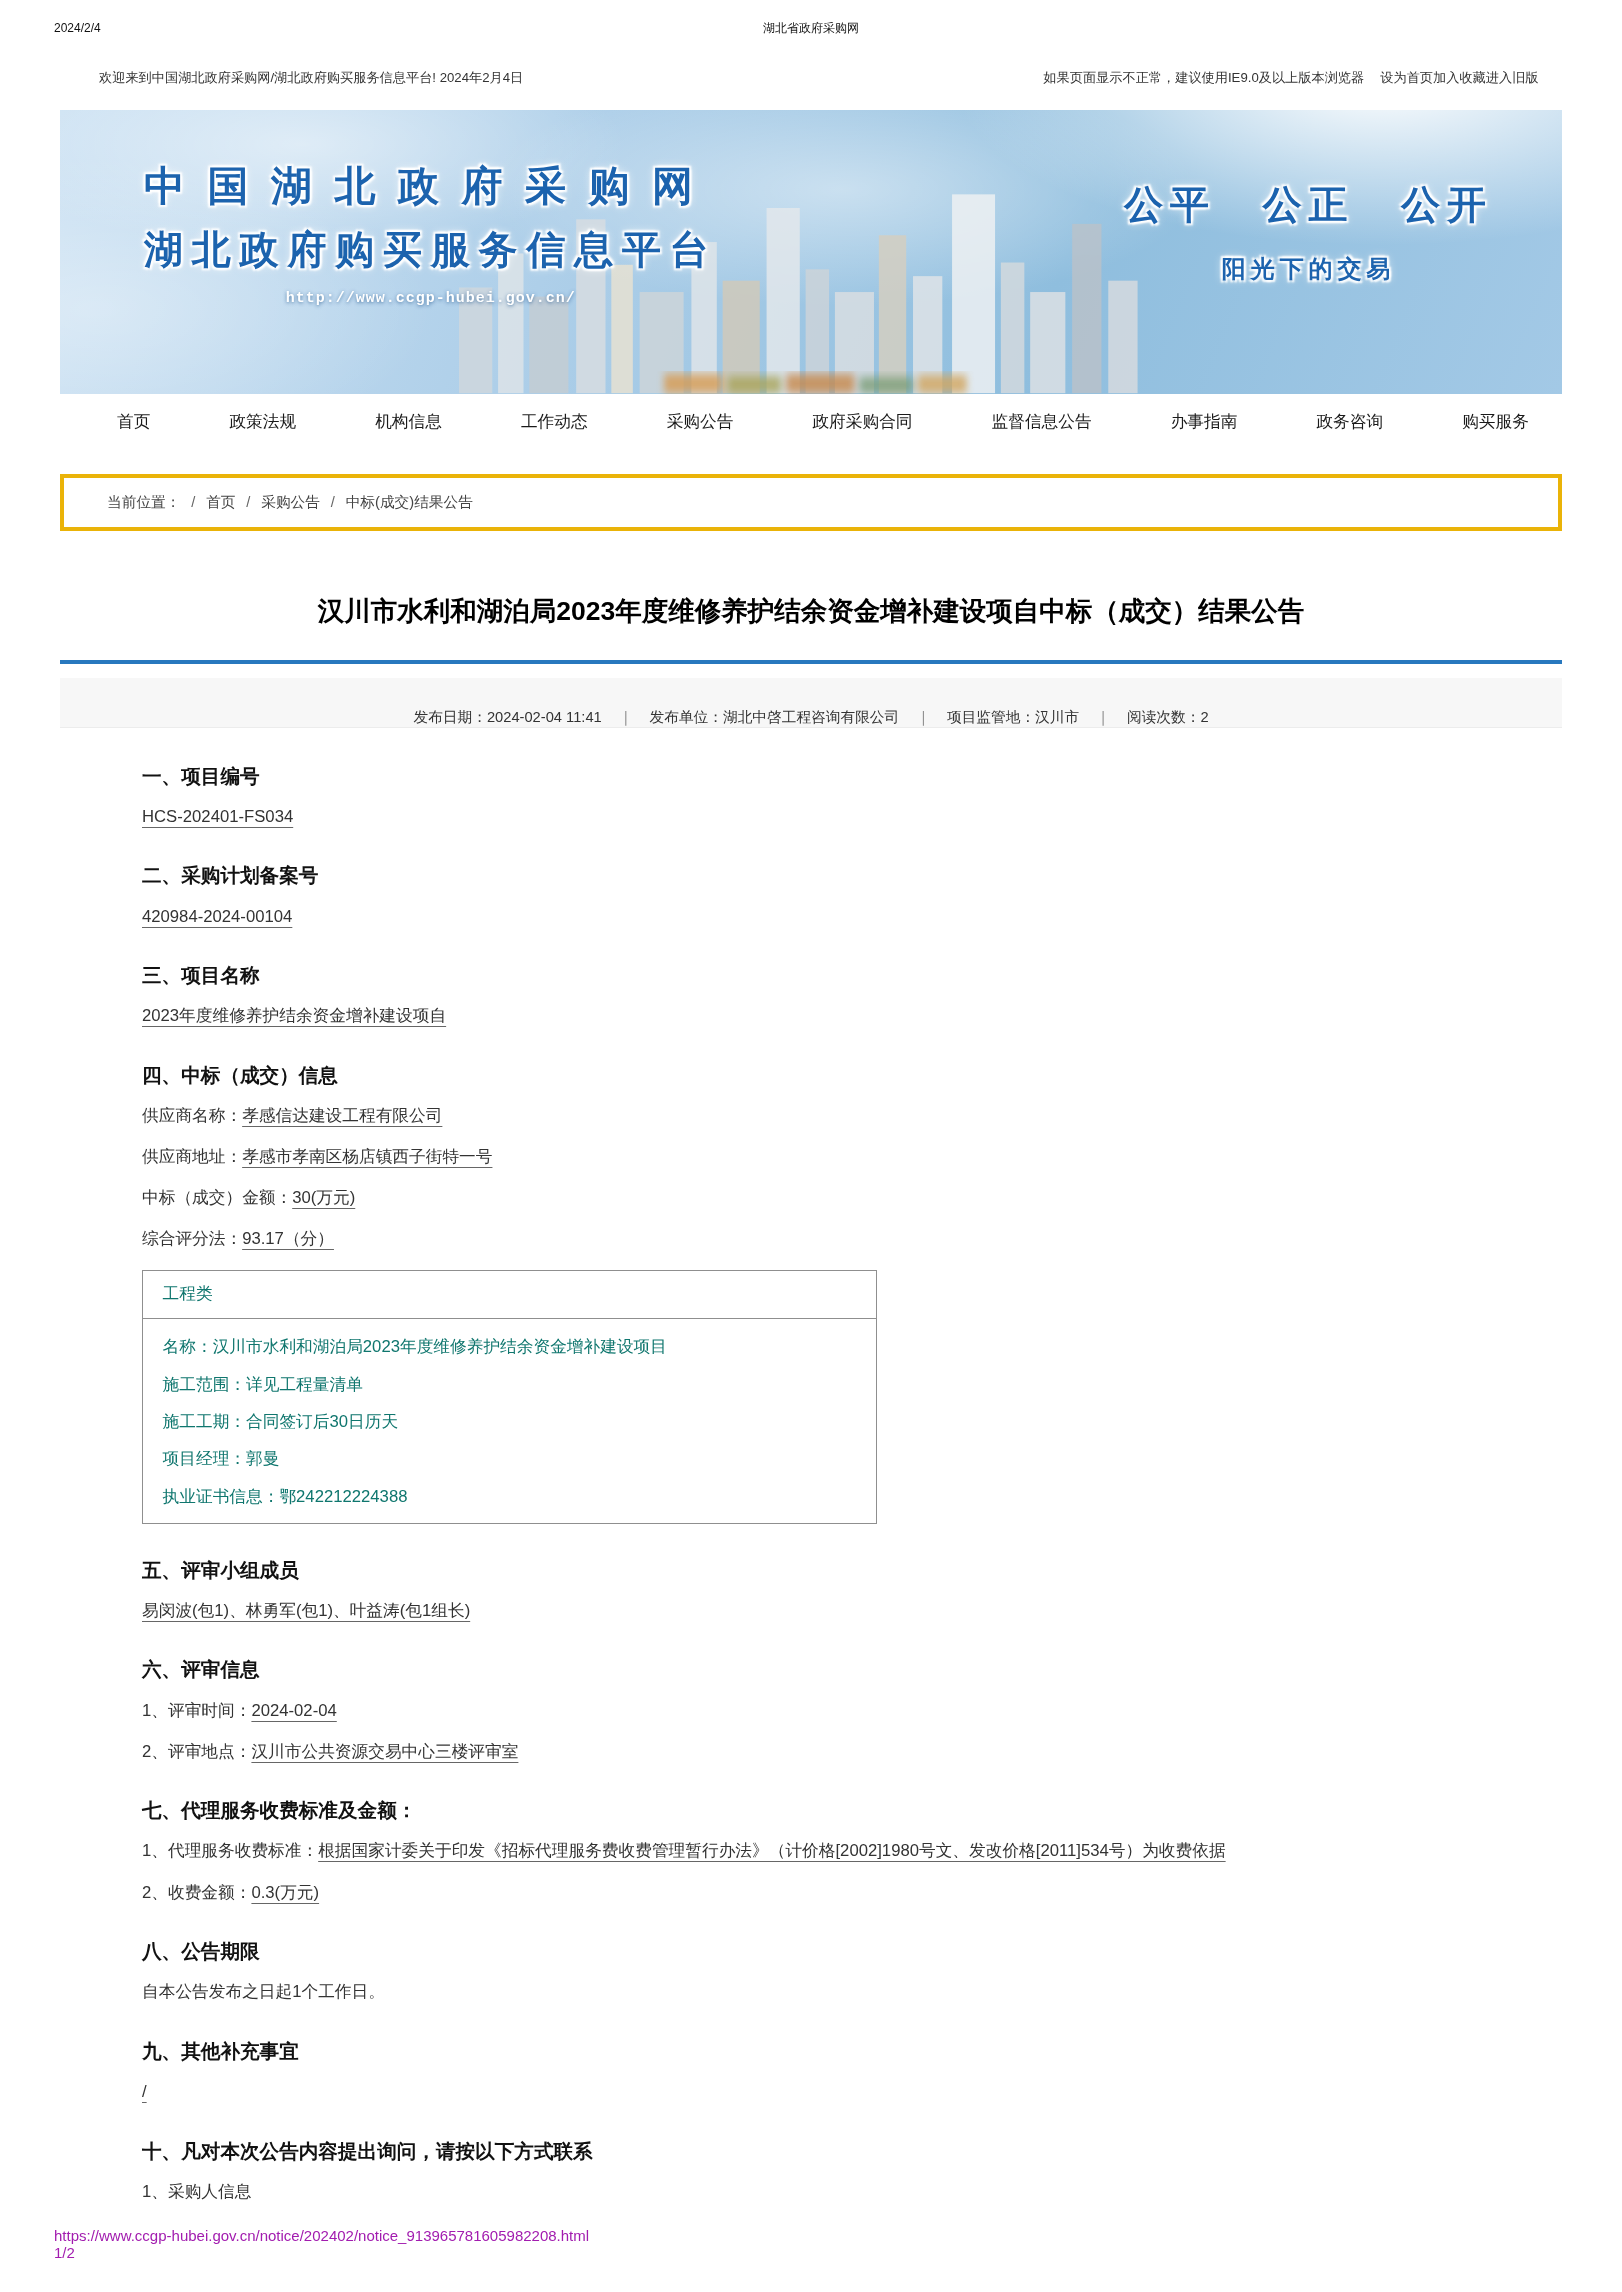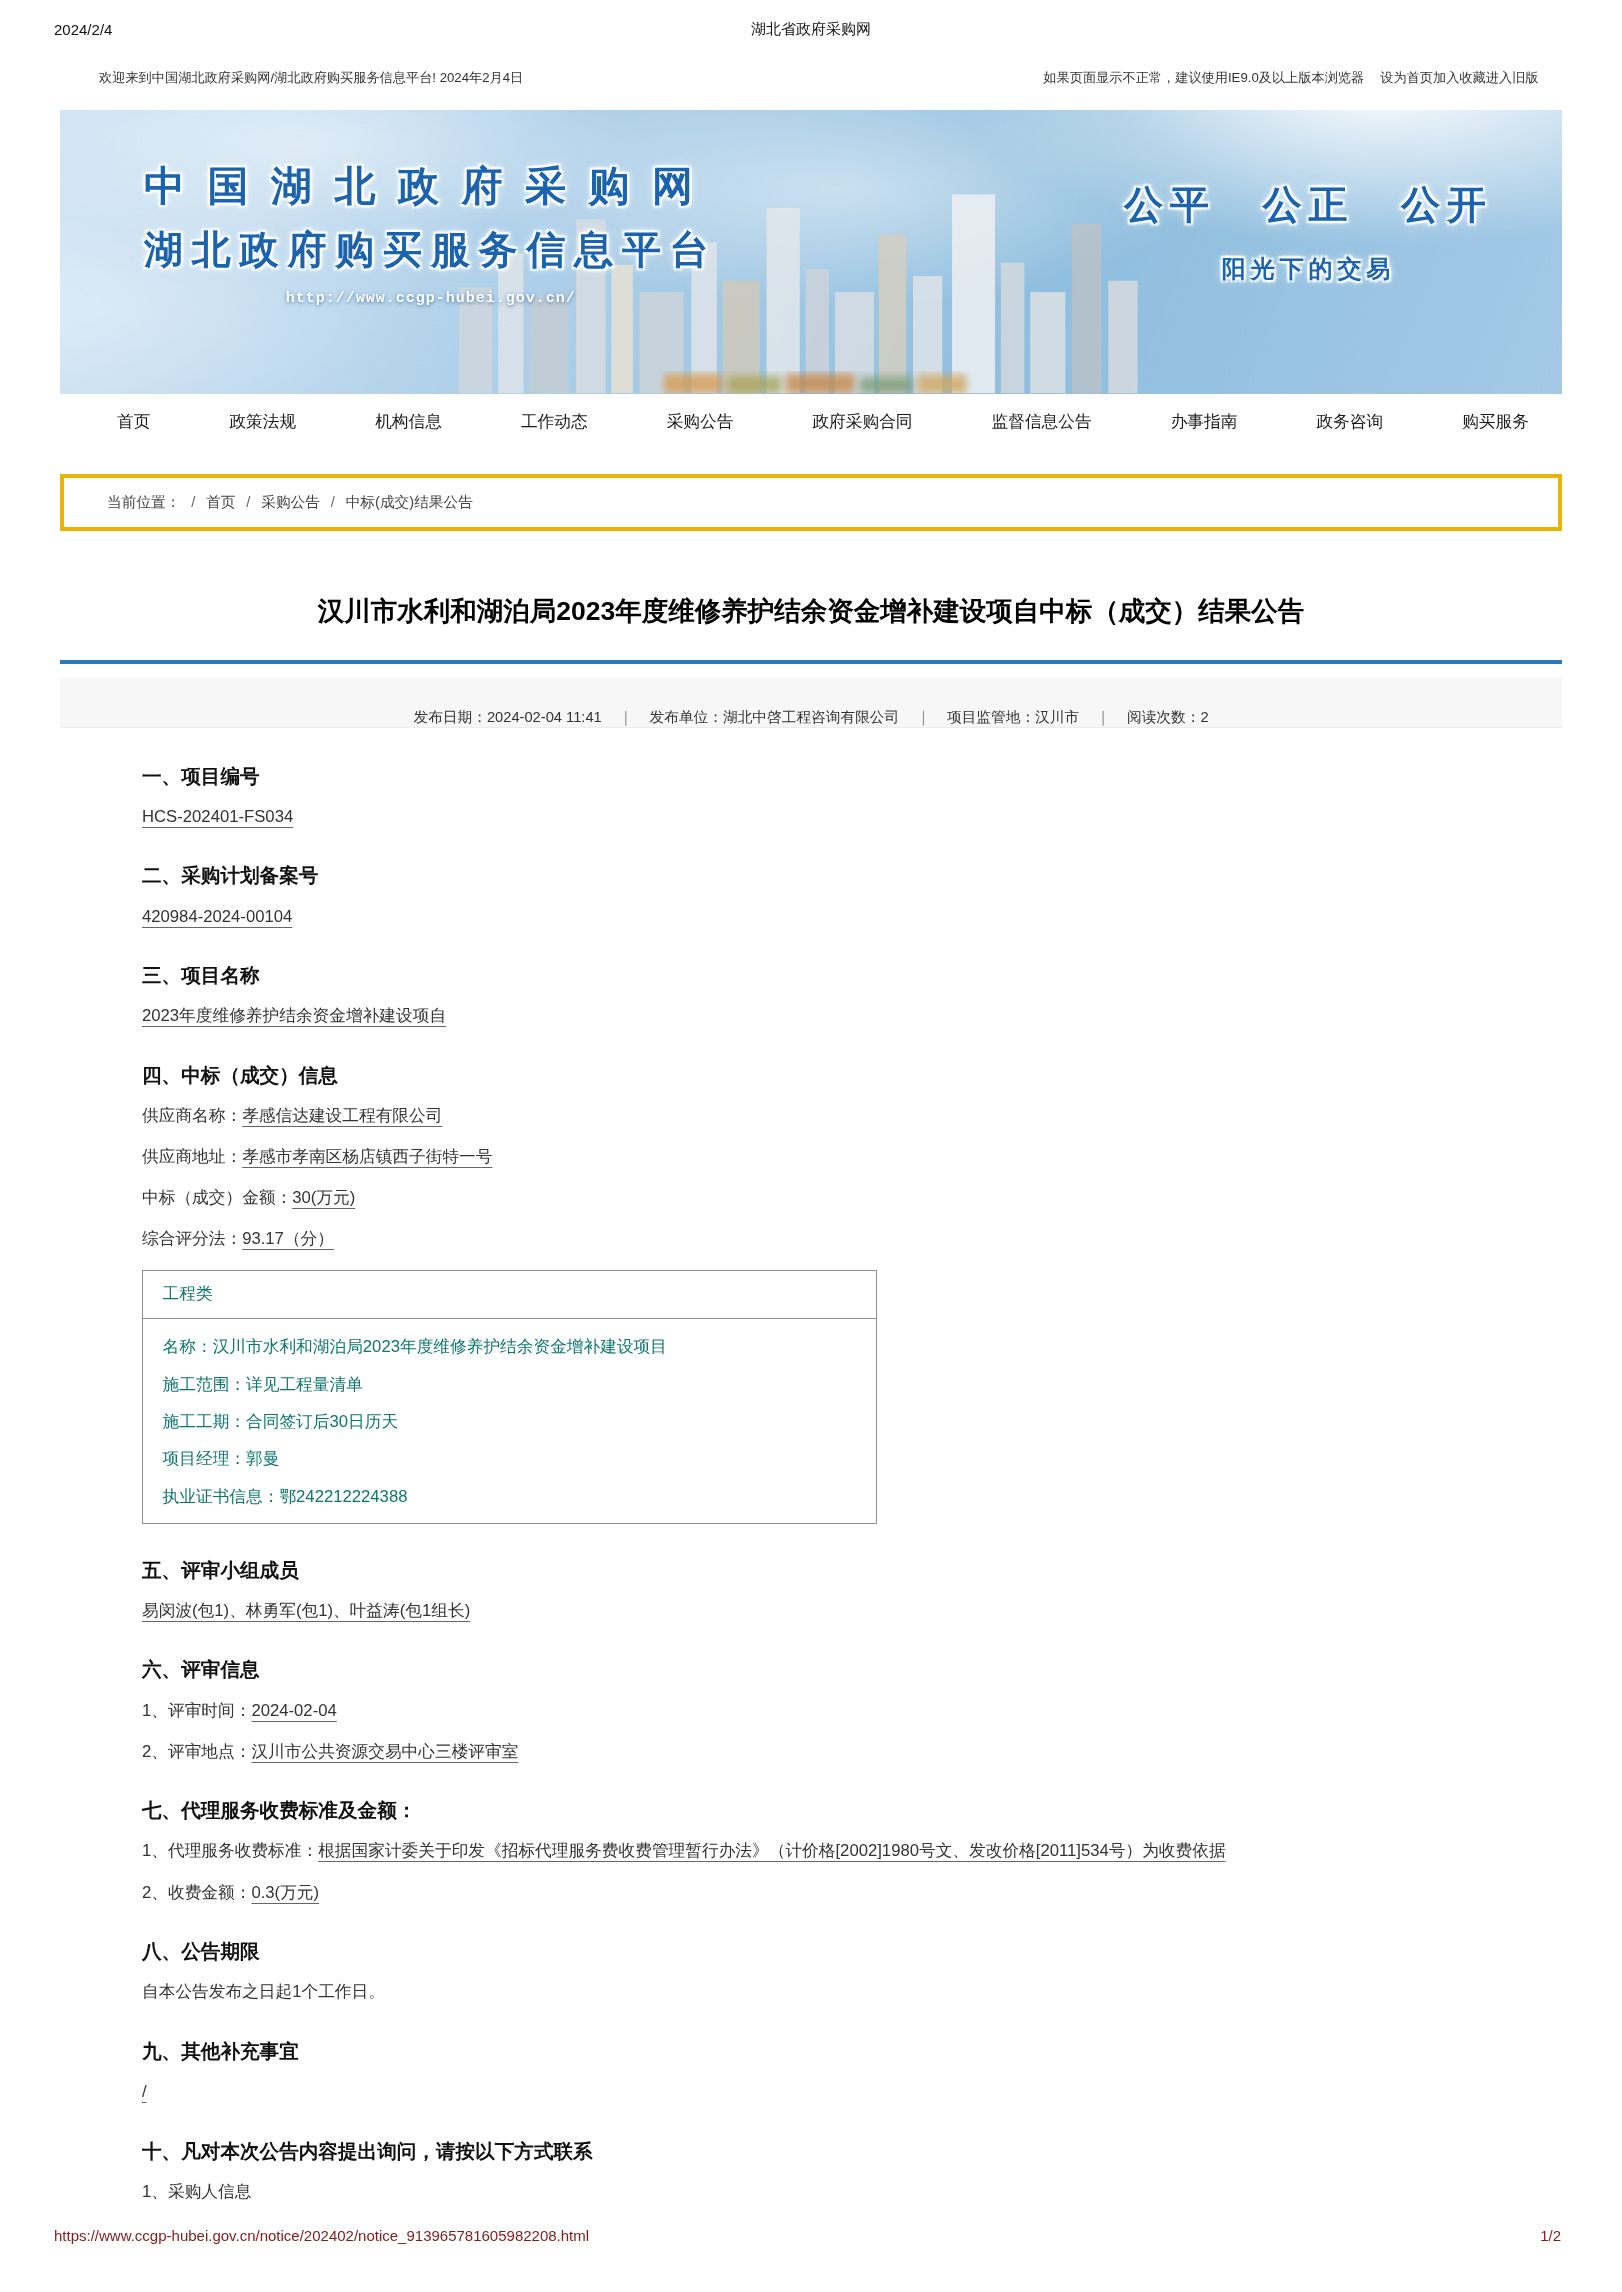--- a/index.html
+++ b/index.html
@@ -3,24 +3,24 @@
 <meta charset="utf-8">
 <style>
   html,body{margin:0;padding:0;}
   body{
     width:1622px;height:2293px;position:relative;overflow:hidden;background:#fff;
     font-family:"Liberation Sans","DejaVu Sans",sans-serif;color:#333;
     --accent:#2878be;--banner-blue:#1c63ae;
   }
   
   .print-header{position:absolute;top:19.6px;left:54px;right:54px;display:grid;
-    grid-template-columns:1fr auto 1fr;align-items:center;font-size:15px;color:#111;}
+    grid-template-columns:1fr auto 1fr;align-items:center;font-size:12px;color:#111;}
   .print-header .ph-site{text-align:center;}
   .print-footer{position:absolute;top:2227px;left:54px;right:61px;display:flex;
-    justify-content:space-between;font-size:15px;color:#7f1d1d;}
+    justify-content:center;font-size:15px;color:#a21caf;flex-direction:column;}
   
   .container{width:1502px;margin:0 auto;}
   
   .topbar{margin-top:63px;height:29px;display:flex;justify-content:space-between;
     align-items:center;padding:0 23.5px 0 39px;font-size:13.2px;color:#333;margin-bottom:17.6px;}
   .topbar-right{display:flex;align-items:center;gap:16px;}
   .topbar-link{cursor:pointer;color:#333;text-decoration:none;}
   
   .banner{position:relative;height:284px;overflow:hidden;
     background:

